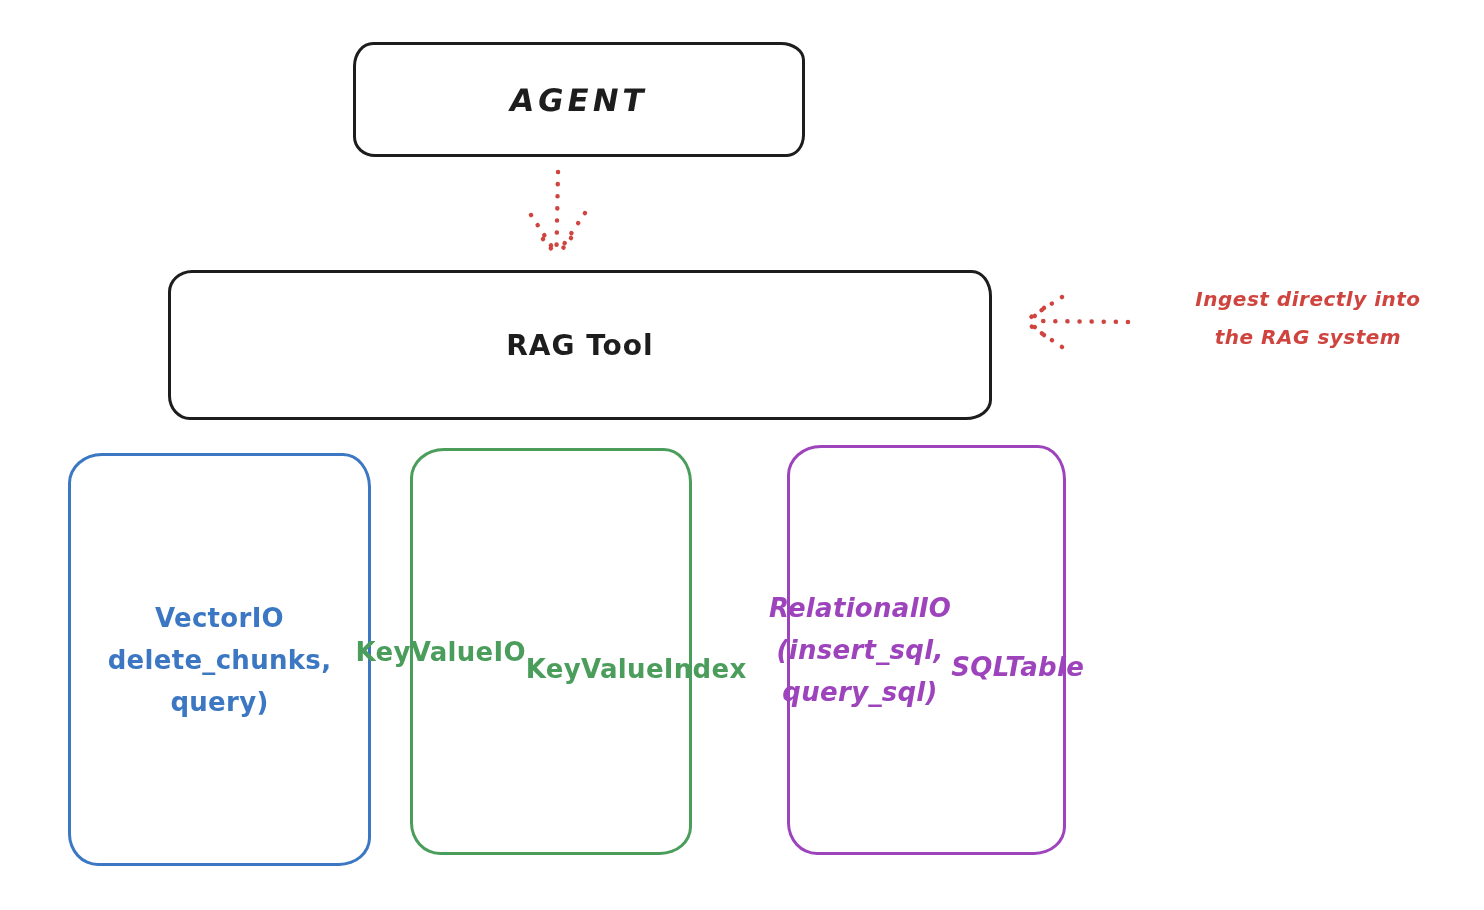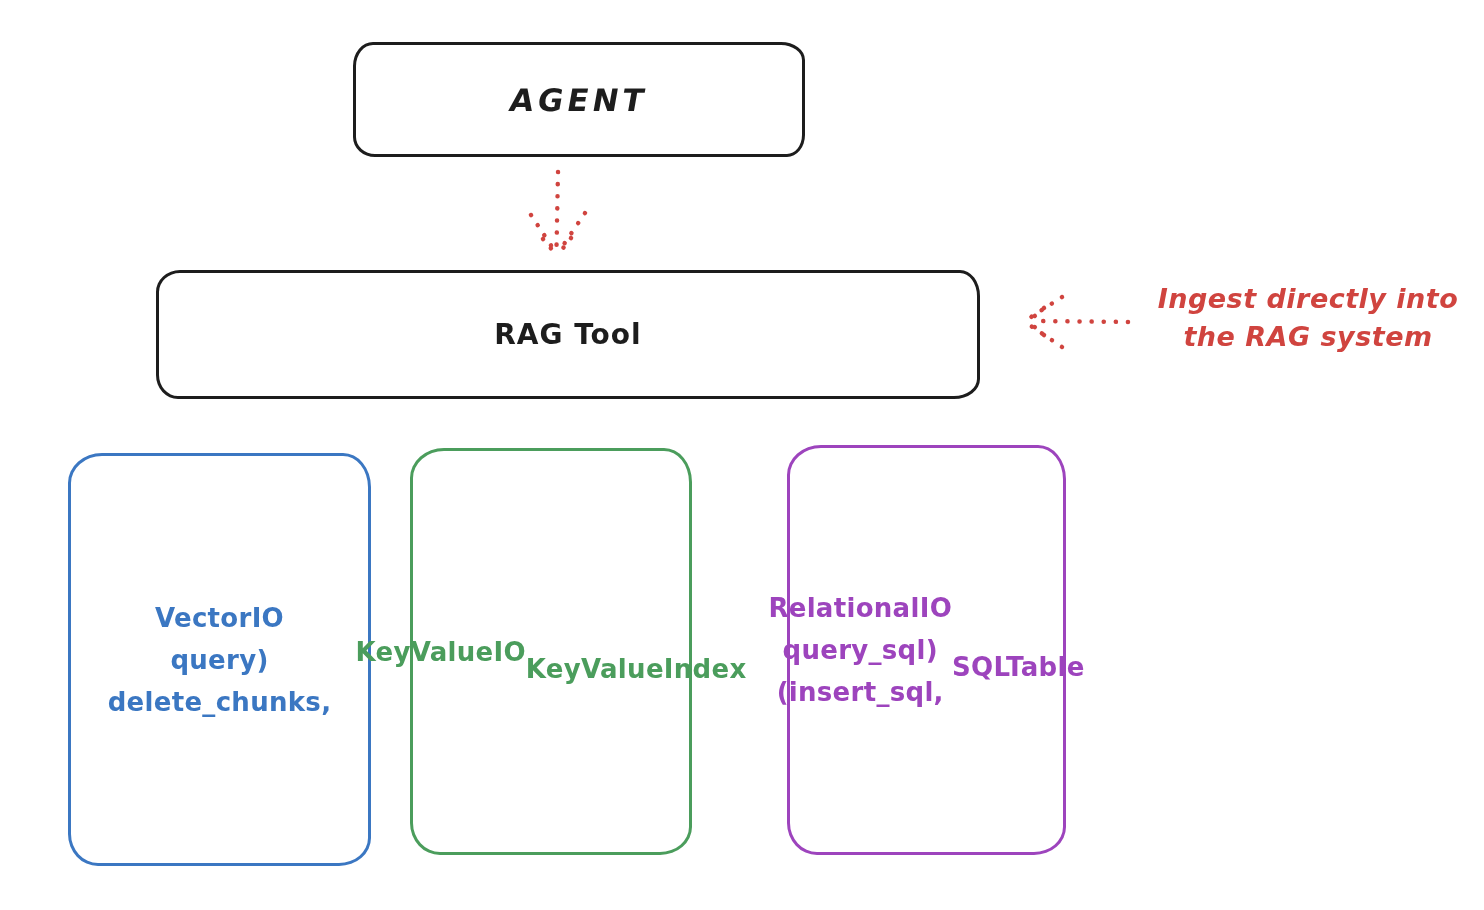--- a/index.html
+++ b/index.html
@@ -37,36 +37,36 @@
     width: 452px; height: 115px;
     border-radius: 20px 24px 18px 22px / 24px 18px 22px 20px;
   }
   .agent-label {
     font-size: 31px;
     font-weight: bold;
     letter-spacing: 4px;
     transform: skewX(-10deg);
   }
   .rag-box {
-    left: 156px; top: 270px;
-    width: 824px; height: 129px;
+    left: 168px; top: 270px;
+    width: 824px; height: 150px;
     border-radius: 24px 20px 26px 22px / 22px 26px 20px 24px;
   }
   .rag-label {
     font-size: 28px;
     font-weight: bold;
     letter-spacing: 1px;
   }
   
   .annotation {
     position: absolute;
     left: 1140px; top: 280px;
     width: 336px;
     text-align: center;
-    font-size: 27px;
+    font-size: 20px;
     font-weight: bold;
     font-style: italic;
     line-height: 38px;
     letter-spacing: 0.5px;
   }
   
   .io-box {
     position: absolute;
     border: 3.5px solid;
     background: #ffffff;
@@ -76,21 +76,21 @@
     align-items: center;
     justify-content: center;
     text-align: center;
     font-size: 26px;
     font-weight: bold;
     line-height: 42px;
     letter-spacing: 0.3px;
   }
   .io-box-vector     { left: 68px;  top: 453px; width: 303px; height: 413px; }
   .io-box-keyvalue   { left: 410px; top: 448px; width: 282px; height: 407px; }
-  .io-box-relational { left: 787px; top: 445px; width: 279px; height: 410px; }
+  .io-box-relational { left: 787px; top: 445px; width: 279px; height: 410px; font-style: italic; }
   .io-index { margin-top: 34px; }
 </style>
 </head>
 <body>
 
 <div class="canvas">
 
   <svg class="arrow-layer" viewBox="0 0 1484 910" xmlns="http://www.w3.org/2000/svg">
 
     <g fill="none" stroke-width="4.5" stroke-linecap="round" stroke-dasharray="0.1 12" style="stroke: rgb(208, 68, 63);">
@@ -119,34 +119,34 @@
   </div>
 
   <div class="annotation" style="color: rgb(208, 68, 63);">
     <div>Ingest directly into</div>
     <div>the RAG system</div>
   </div>
 
   <div class="io-box io-box-vector" style="border-color: rgb(59, 119, 194); color: rgb(59, 119, 194);">
     <div class="io-lines">
       <div>VectorIO</div>
+      <div>delete_chunks,</div>
       <div>query)</div>
-      <div>delete_chunks,</div>
     </div>
   </div>
 
   <div class="io-box io-box-keyvalue" style="border-color: rgb(75, 157, 92); color: rgb(75, 157, 92);">
     <div class="io-lines">
       <div>KeyValueIO</div>
     </div>
     <div class="io-index">KeyValueIndex</div>
   </div>
 
   <div class="io-box io-box-relational" style="border-color: rgb(157, 68, 189); color: rgb(157, 68, 189);">
     <div class="io-lines">
       <div>RelationalIO</div>
+      <div>(insert_sql,</div>
       <div>query_sql)</div>
-      <div>(insert_sql,</div>
     </div>
     <div class="io-index">SQLTable</div>
   </div>
 
 </div>
 
 </body></html>

